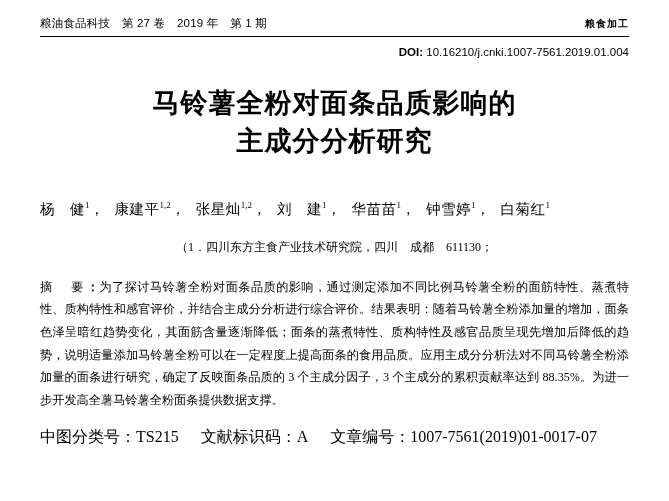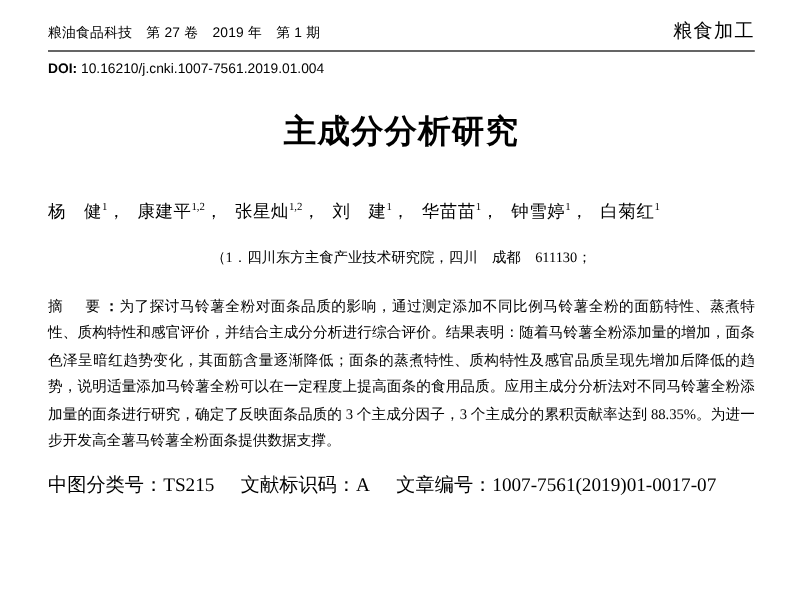--- a/index.html
+++ b/index.html
@@ -27,34 +27,35 @@
     justify-content: space-between;
     align-items: baseline;
     font-size: 11.5px;
     font-family: "Liberation Sans", "DejaVu Sans", sans-serif;
     letter-spacing: 0.2px;
   }
   .runhead .left {
     white-space: nowrap;
   }
   .runhead .right {
-    font-weight: normal;
-    font-size: 16px;
+    font-weight: bold;
+    font-size: 10px;
     letter-spacing: 1px;
   }
   .rule {
     margin-top: 5px;
     border-top: 1px solid #000;
     height: 0;
   }
   
   .doi {
     margin-top: 9px;
     font-size: 11.5px;
     font-family: "Liberation Sans", "DejaVu Sans", sans-serif;
+    text-align: right;
   }
   .doi .doi-label {
     font-weight: bold;
   }
   
   .title-block {
     margin-top: 26px;
     text-align: center;
     font-size: 27px;
     font-weight: bold;
@@ -136,20 +137,21 @@
     <span class="left">粮油食品科技　第 27 卷　2019 年　第 1 期</span>
     <span class="right">粮食加工</span>
   </div>
   <div class="rule"></div>
 
   <div class="doi">
     <span class="doi-label">DOI:</span><span> 10.16210/j.cnki.1007-7561.2019.01.004</span>
   </div>
 
   <div class="title-block">
+    <span class="title-line">马铃薯全粉对面条品质影响的</span>
     <span class="title-line">主成分分析研究</span>
   </div>
 
   <div class="authors">
     <span class="au"><span>杨　健</span><sup>1</sup>，</span><span class="sep"></span><span class="au"><span>康建平</span><sup>1,2</sup>，</span><span class="sep"></span><span class="au"><span>张星灿</span><sup>1,2</sup>，</span><span class="sep"></span><span class="au"><span>刘　建</span><sup>1</sup>，</span><span class="sep"></span><span class="au"><span>华苗苗</span><sup>1</sup>，</span><span class="sep"></span><span class="au"><span>钟雪婷</span><sup>1</sup>，</span><span class="sep"></span><span class="au"><span>白菊红</span><sup>1</sup></span>
   </div>
 
   <div class="affils">
     <span class="affil-line">（1．四川东方主食产业技术研究院，四川　成都　611130；</span>
   </div>

